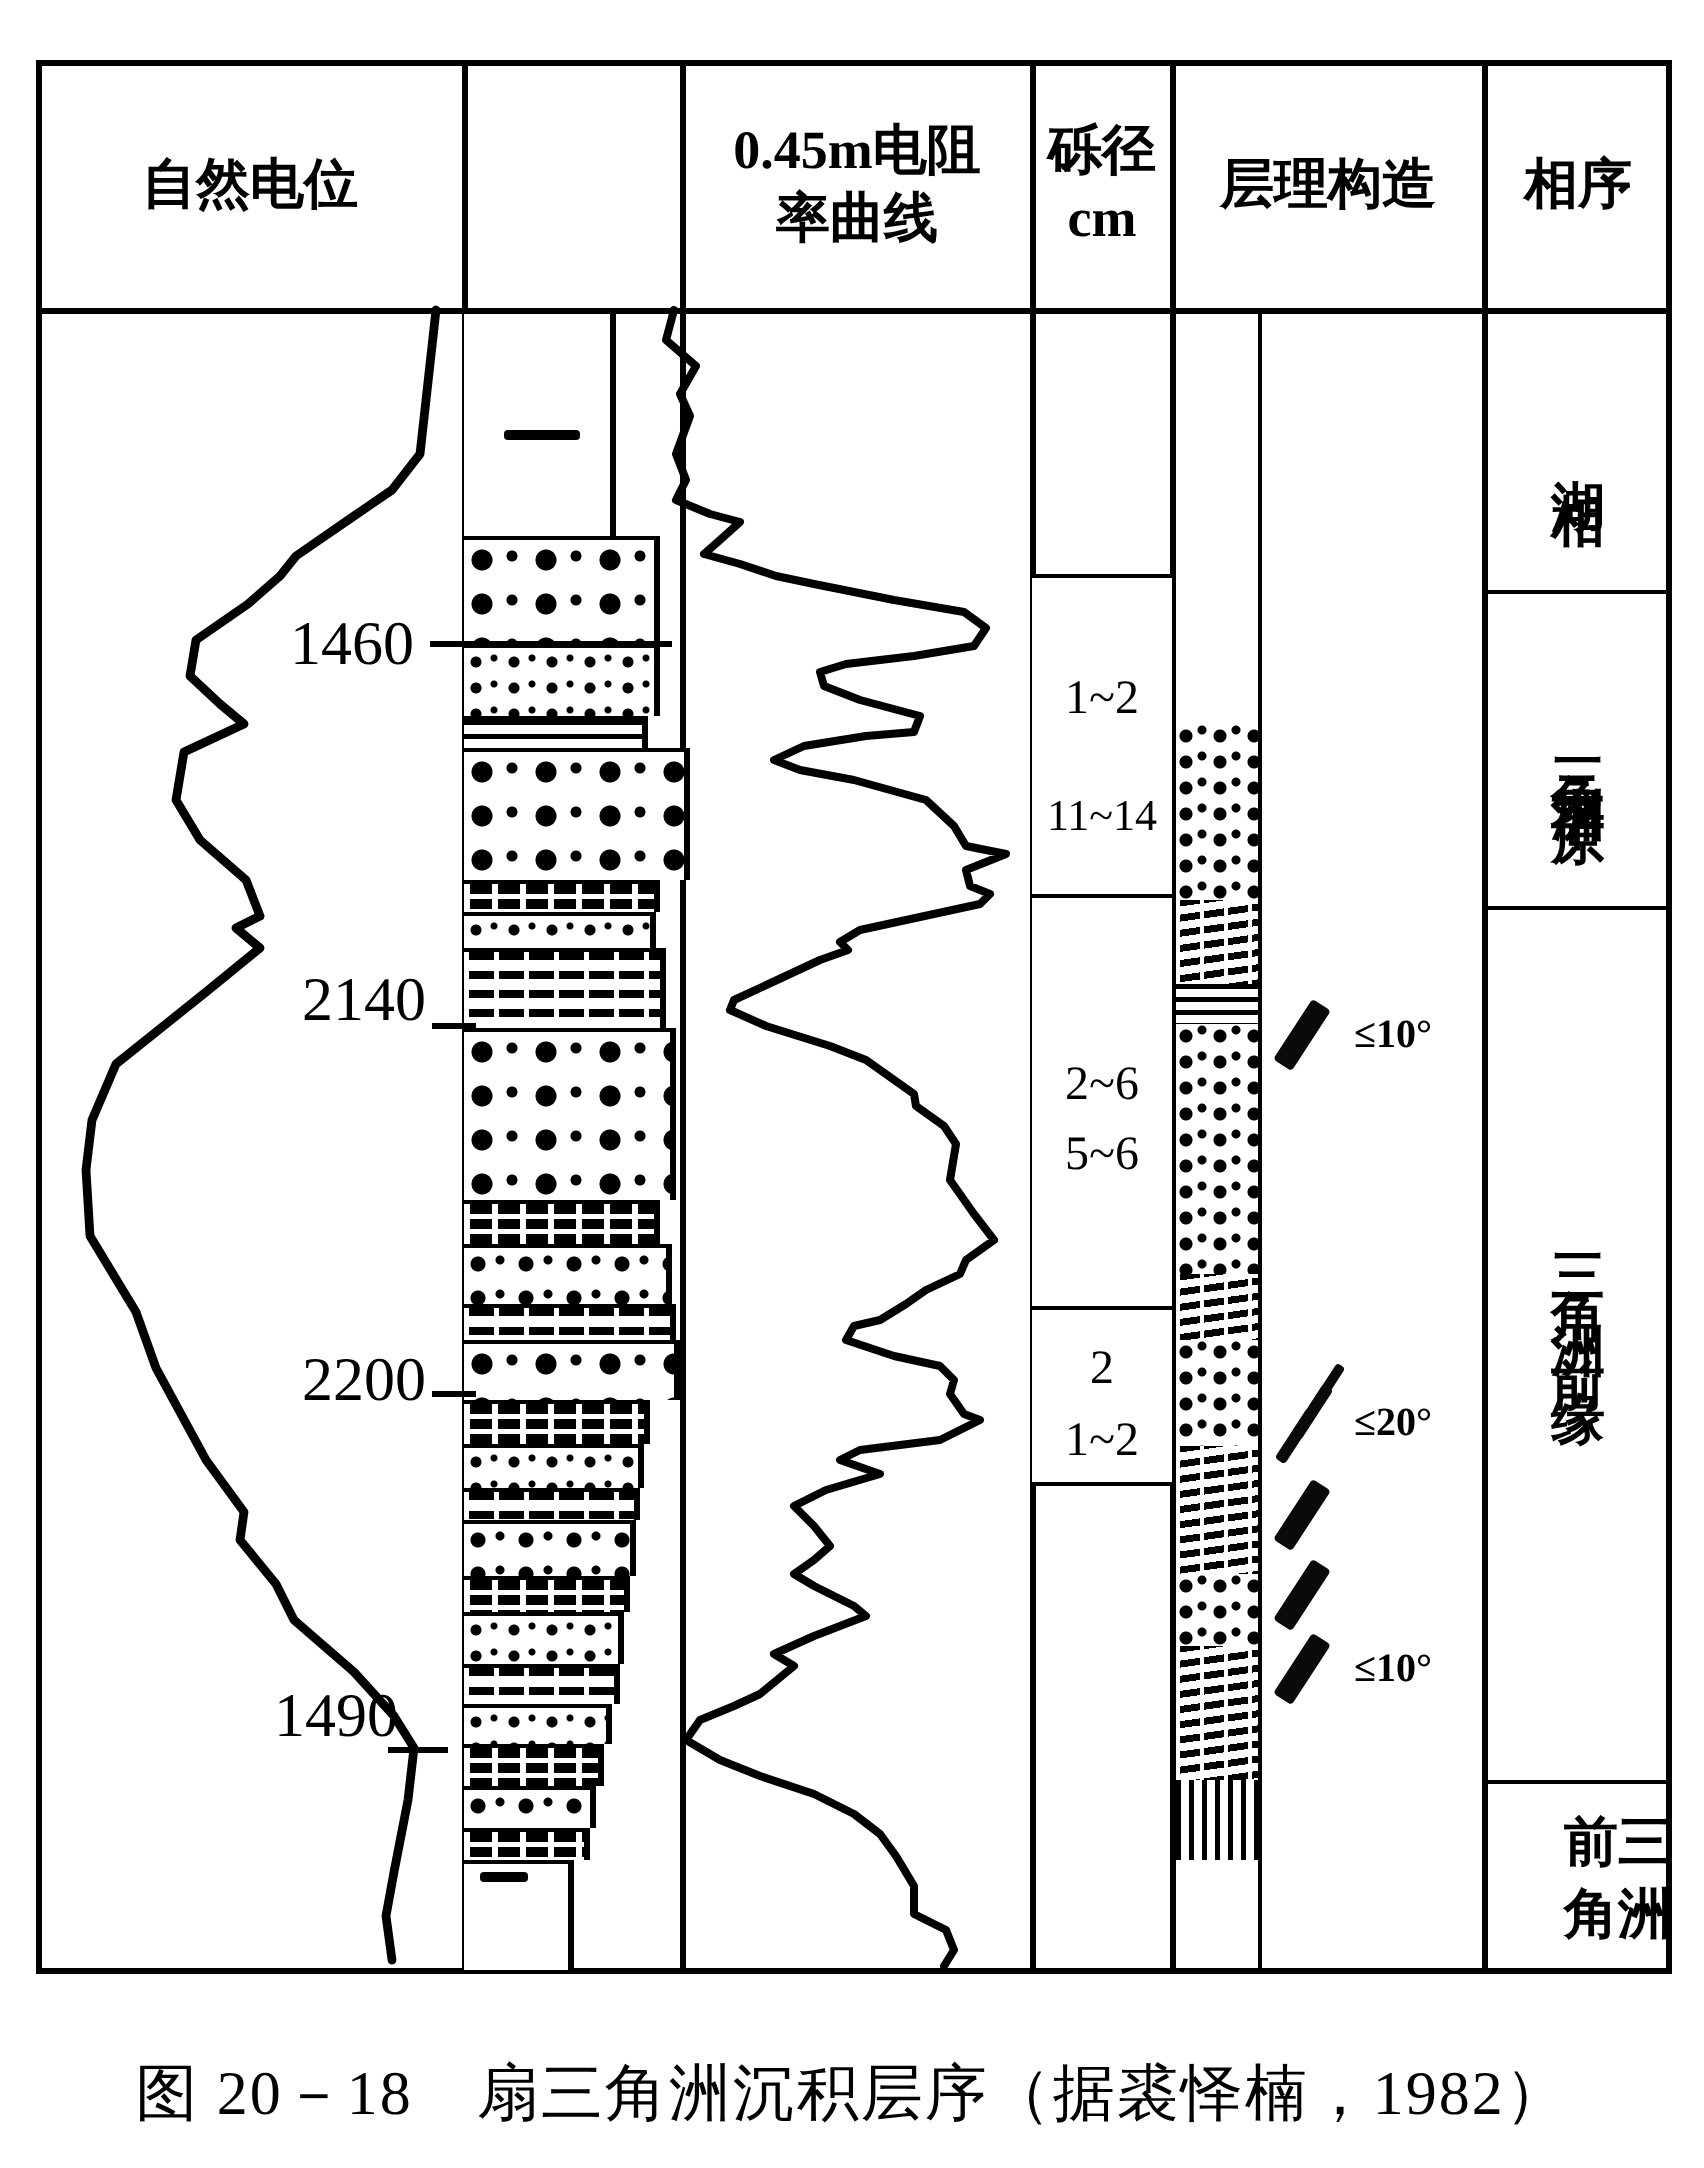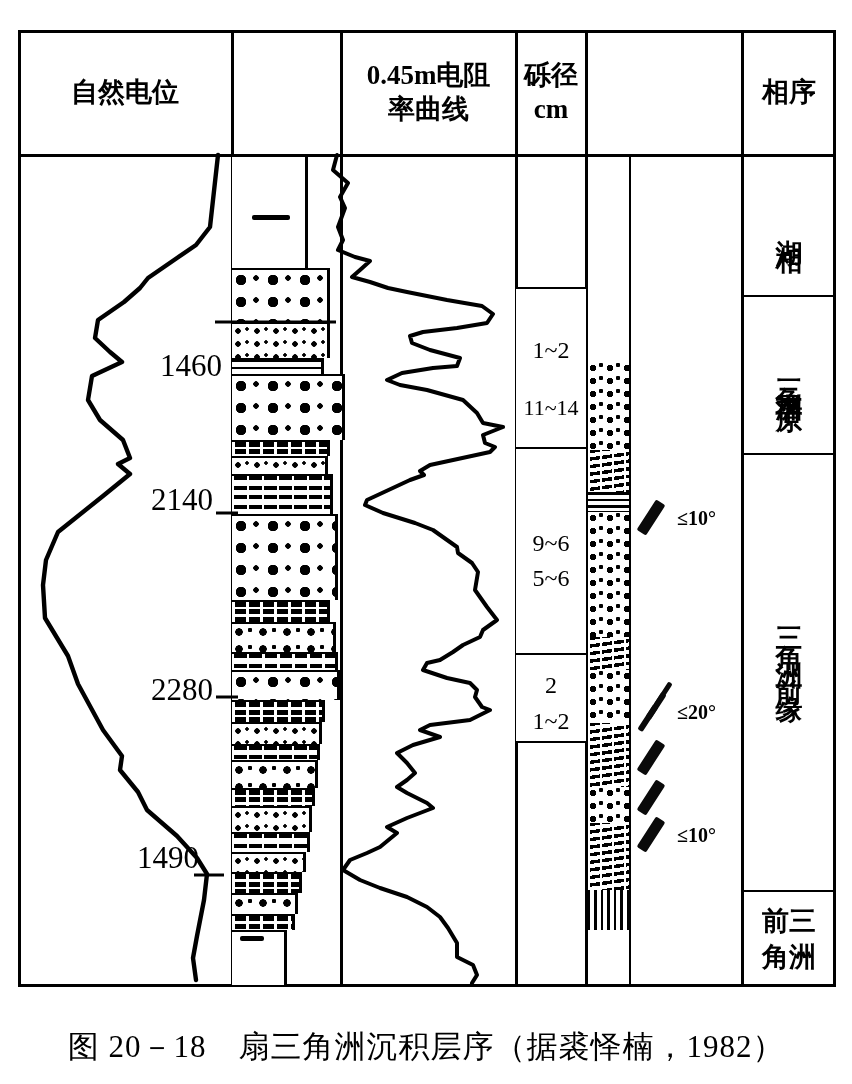--- a/index.html
+++ b/index.html
@@ -83,20 +83,21 @@
   <div class="vline" style="left:741px"></div>
   <div class="vline" style="left:629px;top:155px;height:830px;width:2.4px"></div>
 
   <div class="hline" style="left:18px;top:154px;width:818px"></div>
 
   <div class="hcell" style="left:18px;width:214px">自然电位</div>
   <div class="hcell" style="left:341px;width:175px">0.45m电阻
 率曲线</div>
   <div class="hcell" style="left:516px;width:70px">砾径
 cm</div>
+  <div class="hcell" style="left:586px;width:156px">层理构造</div>
   <div class="hcell" style="left:742px;width:94px">相序</div>
 
   <div class="layer" id="lithology-column">
       <div class="lith pat-plain" style="left: 232px; top: 155px; height: 113px; width: 76px;"></div>
       <div class="lith pat-dots-lg" style="left: 232px; top: 268px; height: 54px; width: 98px;"></div>
       <div class="lith pat-dots-sm" style="left: 232px; top: 322px; height: 36px; width: 98px;"></div>
       <div class="lith pat-laminae" style="left: 232px; top: 358px; height: 16px; width: 92px;"></div>
       <div class="lith pat-dots-lg" style="left: 232px; top: 374px; height: 66px; width: 113px;"></div>
       <div class="lith pat-dark-dash" style="left: 232px; top: 440px; height: 16px; width: 98px;"></div>
       <div class="lith pat-dots-sm" style="left: 232px; top: 456px; height: 18px; width: 96px;"></div>
@@ -119,21 +120,21 @@
       <div class="lith pat-dark-dash" style="left: 232px; top: 914px; height: 16px; width: 63px;"></div>
       <div class="lith pat-plain" style="left: 232px; top: 930px; height: 55px; width: 55px;"></div>
       <div class="dash-mark" style="left: 252px; top: 215px; width: 38px;"></div>
       <div class="dash-mark" style="left: 240px; top: 936px; width: 24px;"></div>
     </div>
   <div class="layer" id="grain-column">
       <div class="grain-cell" style="top: 287px; height: 160px;"></div>
       <div class="grain-val" style="top: 350px;">1~2</div>
       <div class="grain-val small" style="top: 408px;">11~14</div>
       <div class="grain-cell" style="top: 447px; height: 206px;"></div>
-      <div class="grain-val" style="top: 543px;">9~6</div>
+      <div class="grain-val" style="top: 543px;">2~6</div>
       <div class="grain-val" style="top: 578px;">5~6</div>
       <div class="grain-cell last" style="top: 653px; height: 90px;"></div>
       <div class="grain-val" style="top: 685px;">2</div>
       <div class="grain-val" style="top: 721px;">1~2</div>
     </div>
   <div class="layer" id="bedding-column">
       <div class="bs-seg bs-dots" style="top: 362px; height: 88px;"></div>
       <div class="bs-seg bs-wavy" style="top: 450px; height: 42px;"></div>
       <div class="bs-seg bs-laminae" style="top: 492px; height: 20px;"></div>
       <div class="bs-seg bs-dots" style="top: 512px; height: 125px;"></div>
@@ -167,29 +168,29 @@
   <div class="layer" id="facies-column">
       <div class="facies-cell" style="top: 155px; height: 140px;">
         <div class="facies-vert">湖相</div>
       </div>
       <div class="facies-cell" style="top: 295px; height: 158px; border-top: 2.6px solid rgb(0, 0, 0);">
         <div class="facies-vert">三角洲平原</div>
       </div>
       <div class="facies-cell" style="top: 453px; height: 437px; border-top: 2.6px solid rgb(0, 0, 0);">
         <div class="facies-vert spread" style="margin-top: -48px;">三角洲前缘</div>
       </div>
-      <div class="facies-cell" style="top: 890px; height: 95px; border-top: 2.6px solid rgb(0, 0, 0);">
+      <div class="facies-cell" style="top: 890px; height: 95px; border-top: 2.6px solid rgb(0, 0, 0); justify-content: flex-end;">
         <div class="facies-two">前三
 角洲</div>
       </div>
     </div>
   <div class="layer" id="depth-labels">
-      <div class="depth-label" style="left: 132px; top: 322px; margin-top: 44px;">1460</div>
+      <div class="depth-label" style="left: 117px; top: 322px;">1460</div>
       <div class="depth-label" style="left: 123px; top: 500px;">2140</div>
-      <div class="depth-label" style="left: 123px; top: 690px;">2280</div>
+      <div class="depth-label" style="left: 123px; top: 690px;">2200</div>
       <div class="depth-label" style="left: 123px; top: 858px; text-align: center;">1490</div>
     </div>
 
   <svg id="curves-svg" width="852" height="1084" viewBox="0 0 852 1084">
     <path id="sp-path" fill="none" stroke="#000" stroke-width="4.4" stroke-linejoin="round" stroke-linecap="round" d="M218,155 L213,200 L210,227 L196,245 L177,258 L148,278 L140,288 L124,302 L98,320 L95,338 L110,352 L122,362 L92,376 L88,400 L100,420 L123,440 L130,458 L118,464 L130,474 L103,496 L58,532 L46,560 L43,585 L45,618 L68,656 L78,684 L103,730 L122,756 L120,770 L138,792 L147,810 L177,836 L197,858 L207,874 L204,900 L197,936 L193,958 L196,980"></path>
     <path id="res-path" fill="none" stroke="#000" stroke-width="4" stroke-linejoin="round" stroke-linecap="round" d="M337,155 L333,170 L348,183 L340,197 L345,208 L338,227 L343,240 L338,250 L355,257 L370,261 L360,270 L352,277 L370,282 L388,288 L407,292 L447,300 L482,306 L493,314 L487,323 L457,328 L423,332 L410,336 L412,343 L430,350 L460,358 L457,366 L433,368 L402,373 L387,380 L400,385 L427,390 L463,400 L477,413 L483,423 L503,427 L483,435 L485,443 L495,447 L490,452 L430,465 L420,471 L424,475 L410,480 L367,500 L365,505 L383,513 L415,523 L433,530 L457,547 L458,553 L472,563 L478,572 L475,590 L487,607 L497,620 L483,630 L480,637 L463,645 L453,652 L440,660 L427,663 L423,670 L447,678 L470,683 L477,690 L475,697 L482,707 L490,710 L470,720 L430,725 L420,730 L440,737 L413,745 L397,753 L407,763 L415,773 L407,780 L397,787 L407,793 L427,803 L433,808 L407,818 L387,827 L397,833 L380,847 L367,853 L350,860 L343,870 L360,880 L380,888 L407,897 L427,907 L440,917 L448,928 L457,943 L457,957 L473,965 L477,975 L472,983"></path>
     <g id="tick-lines">
         <line x1="215" x2="336" y1="322" y2="322" stroke="#000" stroke-width="3"></line>
         <line x1="216" x2="238" y1="513" y2="513" stroke="#000" stroke-width="3"></line>
         <line x1="216" x2="238" y1="697" y2="697" stroke="#000" stroke-width="3"></line>

